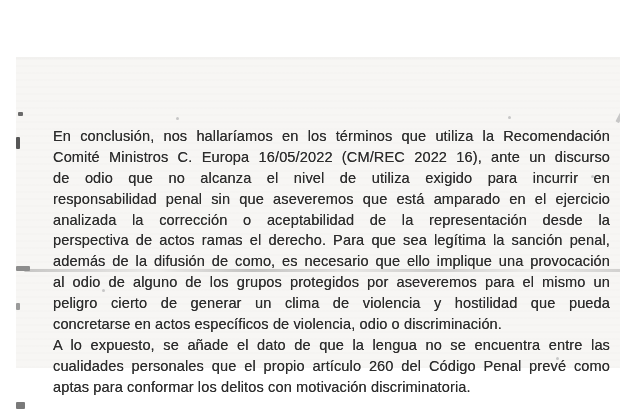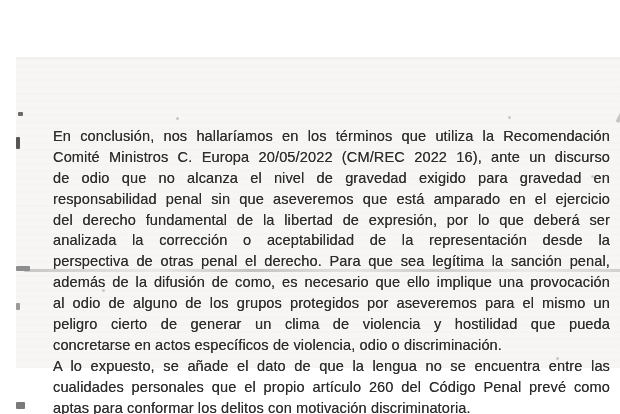--- a/index.html
+++ b/index.html
@@ -86,26 +86,25 @@
 <body>
 
 <div class="page">
 
   <div class="scan-region">
 
     <div class="text-block">
 
       <div class="para">
         <div class="line">En conclusión, nos hallaríamos en los términos que utiliza la Recomendación</div>
-        <div class="line">Comité Ministros C. Europa 20/05/2022 (CM/REC 2022 16), ante un discurso</div>
-        <div class="line">de odio que no alcanza el nivel de gravedad exigido para gravedad en</div>
+        <div class="line">Comité Ministros C. Europa 16/05/2022 (CM/REC 2022 16), ante un discurso</div>
+        <div class="line">de odio que no alcanza el nivel de utiliza exigido para incurrir en</div>
         <div class="line">responsabilidad penal sin que aseveremos que está amparado en el ejercicio</div>
-        <div class="line">del derecho fundamental de la libertad de expresión, por lo que deberá ser</div>
         <div class="line">analizada la corrección o aceptabilidad de la representación desde la</div>
-        <div class="line">perspectiva de otras penal el derecho. Para que sea legítima la sanción penal,</div>
+        <div class="line">perspectiva de actos ramas el derecho. Para que sea legítima la sanción penal,</div>
         <div class="line">además de la difusión de como, es necesario que ello implique una provocación</div>
         <div class="line">al odio de alguno de los grupos protegidos por aseveremos para el mismo un</div>
         <div class="line">peligro cierto de generar un clima de violencia y hostilidad que pueda</div>
         <div class="line last">concretarse en actos específicos de violencia, odio o discriminación.</div>
       </div>
 
       <div class="para">
         <div class="line">A lo expuesto, se añade el dato de que la lengua no se encuentra entre las</div>
         <div class="line">cualidades personales que el propio artículo 260 del Código Penal prevé como</div>
         <div class="line last">aptas para conformar los delitos con motivación discriminatoria.</div>

